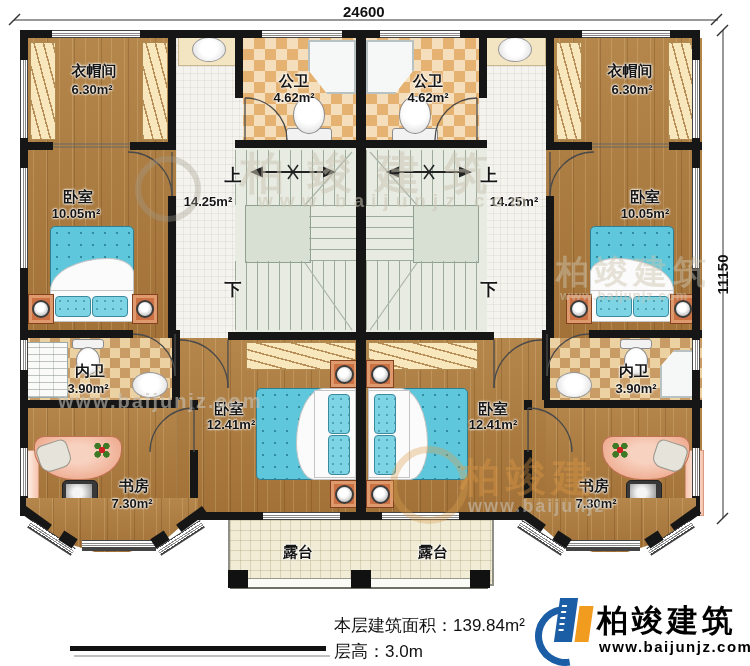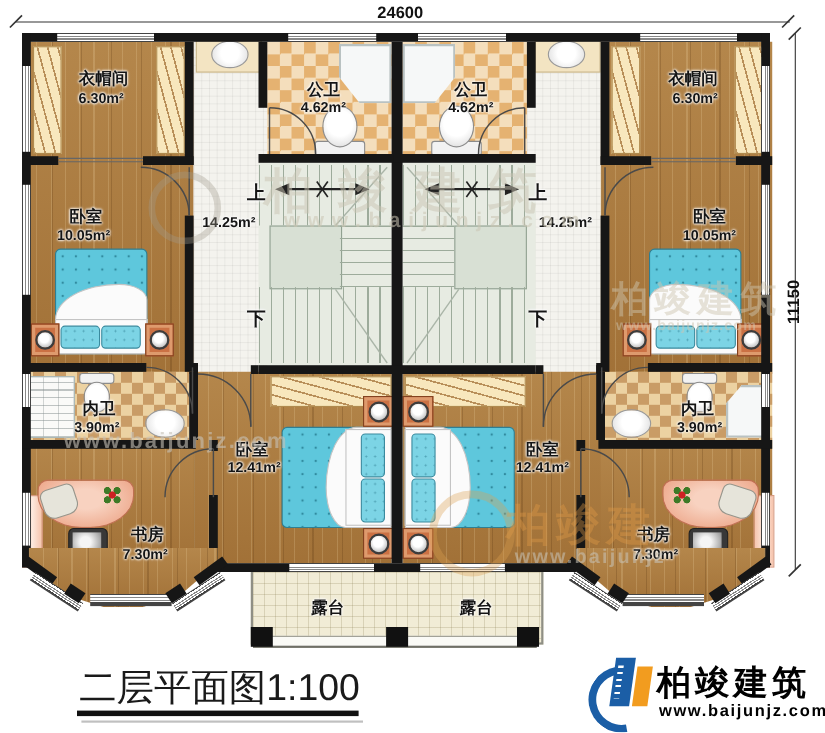--- a/index.html
+++ b/index.html
@@ -366,25 +366,28 @@
   <div class="wm" style="left:240px;top:144px;font-size:44px;letter-spacing:24px;color:rgba(202,196,178,.5);">柏竣建筑</div>
   <div class="wm" style="left:258px;top:190px;font-size:19px;letter-spacing:7px;color:rgba(202,196,178,.55);">www.baijunjz.com</div>
   <div class="wm" style="left:58px;top:390px;font-size:20px;letter-spacing:2px;color:rgba(198,193,183,.6);">www.baijunjz.com</div>
   <div class="wm" style="left:460px;top:450px;font-size:40px;letter-spacing:6px;color:rgba(225,155,70,.38);">柏竣建</div>
   <div class="wm" style="left:468px;top:496px;font-size:18px;letter-spacing:2px;color:rgba(200,196,186,.55);">www.baijunjz</div>
   <div class="wm" style="left:556px;top:250px;font-size:33px;letter-spacing:6px;color:rgba(205,196,176,.48);">柏竣建筑</div>
   <div class="wm" style="left:560px;top:288px;font-size:13px;letter-spacing:1px;color:rgba(205,196,176,.5);">www.baijunjz.com</div>
   <div class="ring" style="left:135px;top:156px;width:54px;height:54px;border:6px solid rgba(160,155,140,.35);"></div>
   <div class="ring" style="left:390px;top:446px;width:64px;height:64px;border:7px solid rgba(222,160,80,.35);"></div>
 
-  <div class="abs" style="left:72px;top:602px;font-size:34px;color:#1a1a1a;white-space:nowrap;">
-    <span>二层平面图</span><span>1:100</span>
-  </div>
   <div class="abs" style="left:70px;top:646px;width:256px;height:5px;background:#111;"></div>
   <div class="abs" style="left:74px;top:655px;width:256px;height:2px;background:#c0c0c0;"></div>
+  <div class="abs" style="left:334px;top:614px;font-size:17px;color:#111;white-space:nowrap;">
+    <span>本层建筑面积：</span><span>139.84m²</span>
+  </div>
+  <div class="abs" style="left:334px;top:640px;font-size:17px;color:#111;white-space:nowrap;">
+    <span>层高：</span><span>3.0m</span>
+  </div>
 
   <div class="abs" style="left:535px;top:596px;width:58px;height:64px;">
     <div class="abs" style="left:0;top:10px;width:46px;height:46px;border:7px solid #1b5ea6;border-top-color:transparent;border-right-color:transparent;border-radius:50%;transform:rotate(35deg);"></div>
     <div class="abs" style="left:22px;top:2px;width:18px;height:44px;background:#1b5ea6;transform:skewX(-8deg);">
       <div class="abs" style="left:3px;top:7px;width:5px;height:30px;background:repeating-linear-gradient(#fff 0 2px,transparent 2px 6px);"></div>
     </div>
     <div class="abs" style="left:42px;top:10px;width:14px;height:36px;background:#f29c1f;transform:skewX(-8deg);"></div>
   </div>
   <div class="abs" style="left:597px;top:600px;font-size:31px;font-weight:bold;letter-spacing:4px;color:#000;white-space:nowrap;">柏竣建筑</div>
   <div class="abs" style="left:599px;top:638px;font-size:15px;font-weight:bold;letter-spacing:1.5px;color:#000;white-space:nowrap;">www.baijunjz.com</div>

